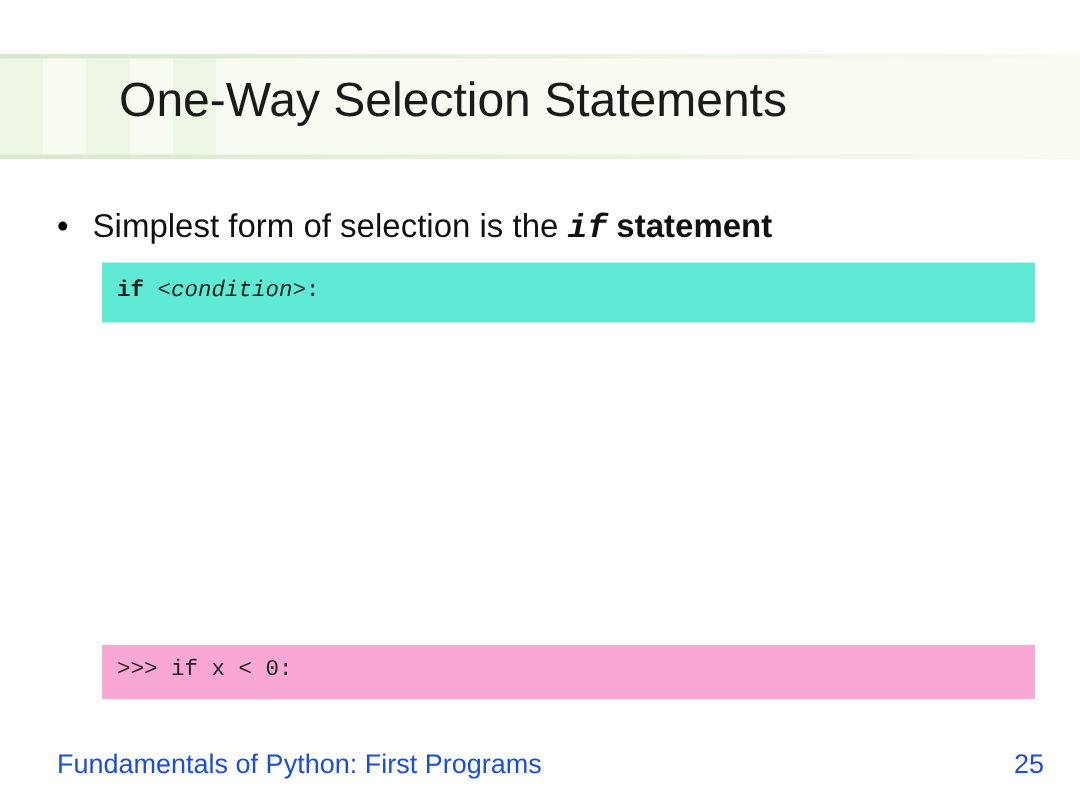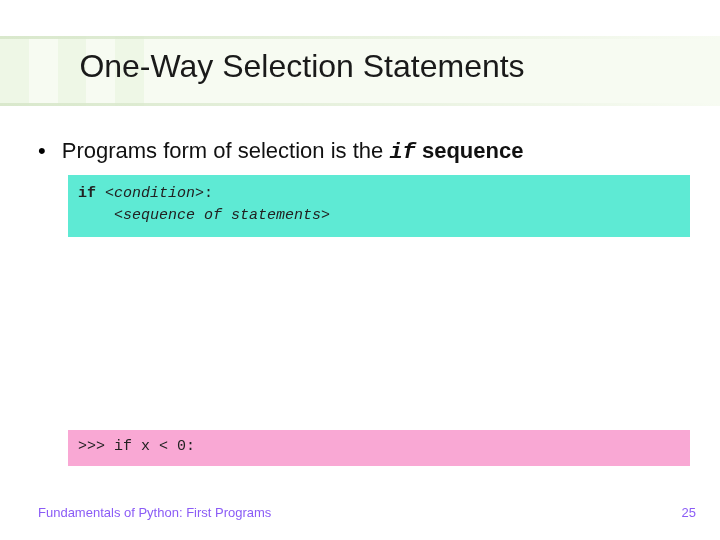--- a/index.html
+++ b/index.html
@@ -100,43 +100,42 @@
     line-height: 1.45;
     color: #222;
   }
   .footer {
     position: absolute;
     bottom: 20px;
     left: 38px;
     right: 24px;
     display: flex;
     justify-content: space-between;
-    font-size: 13px;
-    color: #8b5cf6;
+    font-size: 18px;
+    color: #1d4ed8;
     text-align: center;
   }
 </style>
 </head>
 <body>
 
 <div class="header-band"></div>
 
 <h1 class="slide-title">One-Way Selection Statements</h1>
 
 <div class="body">
   <div class="bullet-row">
     <span class="bullet-dot">•</span>
     <span class="bullet-text">
-      <span>Programs form of selection is the </span><span class="code-keyword">if</span><span class="bold"> sequence</span>
+      <span>Simplest form of selection is the </span><span class="code-keyword">if</span><span class="bold"> statement</span>
     </span>
   </div>
 
   <div class="code-block">
     <div><span class="kw">if </span><span class="ph">&lt;condition&gt;</span><span>:</span></div>
-    <div>&nbsp;&nbsp;&nbsp;&nbsp;<span class="ph">&lt;sequence of statements&gt;</span></div>
   </div>
 </div>
 
 <div class="code-block-2">
   <div><span>&gt;&gt;&gt; </span><span class="kw">if</span><span> x &lt; 0:</span></div>
 </div>
 
 <div class="footer">
   <span>Fundamentals of Python: First Programs</span>
   <span>25</span>

